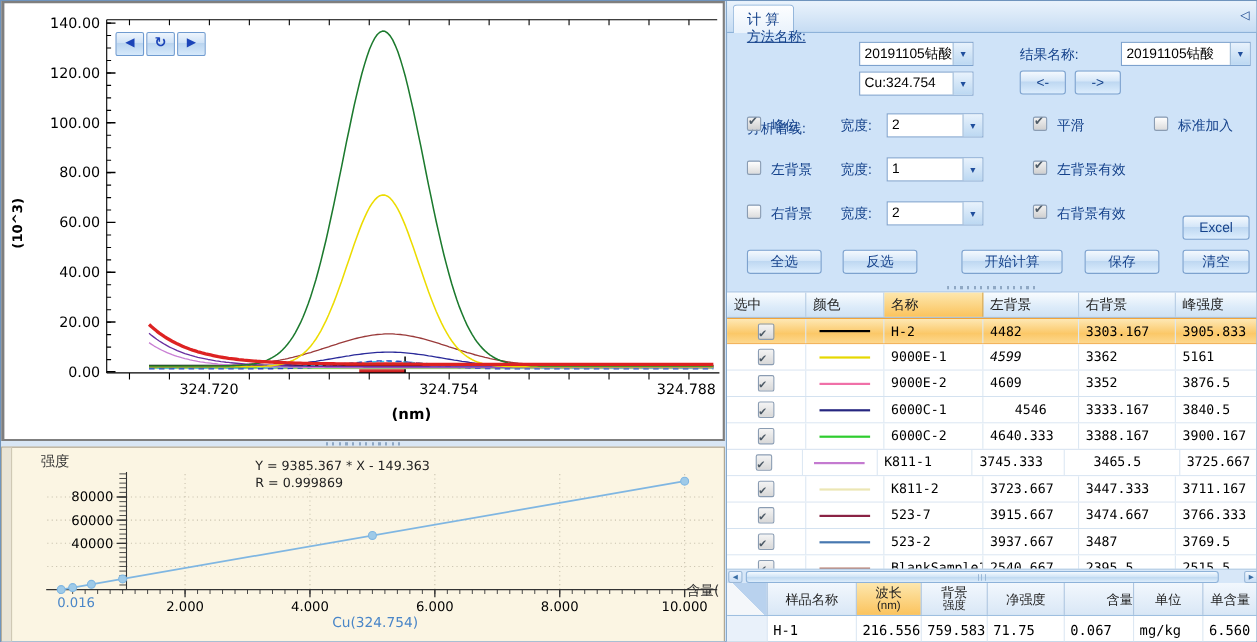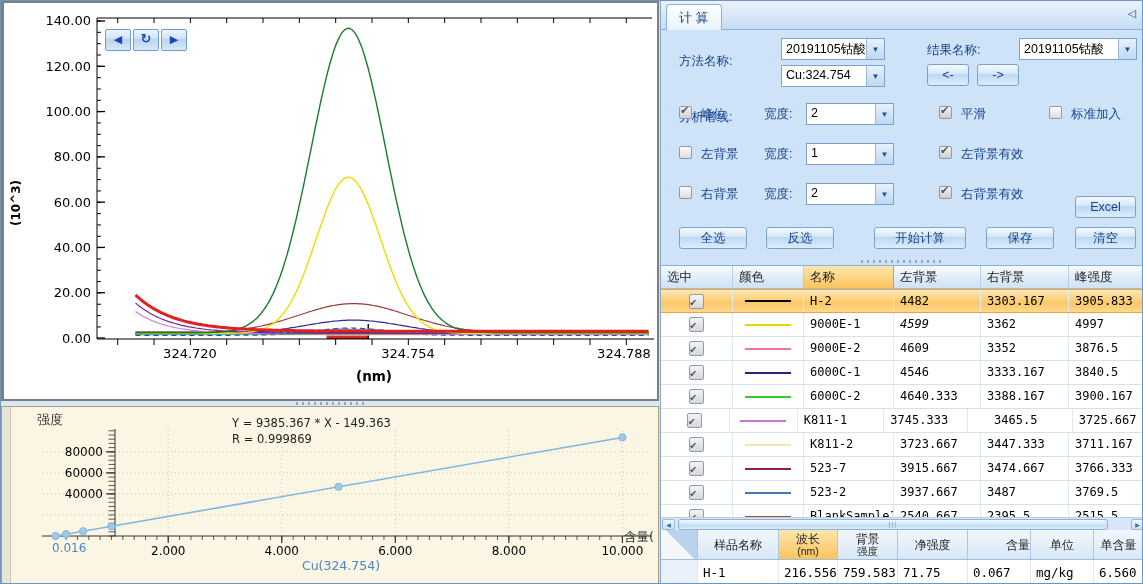--- a/index.html
+++ b/index.html
@@ -299,21 +299,21 @@
         <text x="622" y="134" font-size="12.5" fill="#333">含量(</text>
       </svg>
   </div>
 
   <div id="right-panel">
     <div id="tabstrip">
       <div id="tab-calc">计 算</div>
       <div id="collapse-icon">◁</div>
     </div>
 
-    <span class="lbl" style="left:18px;top:52px;">方法名称:</span>
+    <span class="lbl" style="left:18px;top:24px;text-decoration:underline;">方法名称:</span>
     <div class="dd" style="left:120px;top:37px;width:104px;">
       <span class="dd-val">20191105钴酸</span>
       <span class="dd-btn">▼</span>
     </div>
     <span class="lbl" style="left:266px;top:41px;">结果名称:</span>
     <div class="dd" style="left:358px;top:37px;width:118px;">
       <span class="dd-val">20191105钴酸</span>
       <span class="dd-btn">▼</span>
     </div>
 
@@ -404,21 +404,21 @@
             <div class="rcb">
               <span>✔</span>
             </div>
           </div>
           <div class="c center" style="width: 71px;">
             <span class="swatch" style="background: rgb(230, 216, 0);"></span>
           </div>
           <div class="c" style="width: 90px;">9000E-1</div>
           <div class="c" style="width: 87px; font-style: italic;">4599</div>
           <div class="c" style="width: 88px;">3362</div>
-          <div class="c" style="width: 75px;">4997</div>
+          <div class="c" style="width: 75px;">5161</div>
         </div>
         <div class="rt-row">
           <div class="c center" style="width: 72px;">
             <div class="rcb">
               <span>✔</span>
             </div>
           </div>
           <div class="c center" style="width: 71px;">
             <span class="swatch" style="background: rgb(240, 112, 168);"></span>
           </div>
@@ -430,21 +430,21 @@
         <div class="rt-row">
           <div class="c center" style="width: 72px;">
             <div class="rcb">
               <span>✔</span>
             </div>
           </div>
           <div class="c center" style="width: 71px;">
             <span class="swatch" style="background: rgb(38, 38, 128);"></span>
           </div>
           <div class="c" style="width: 90px;">6000C-1</div>
-          <div class="c" style="width: 87px;">4546</div>
+          <div class="c" style="width: 87px; text-align: center;">4546</div>
           <div class="c" style="width: 88px;">3333.167</div>
           <div class="c" style="width: 75px;">3840.5</div>
         </div>
         <div class="rt-row">
           <div class="c center" style="width: 72px;">
             <div class="rcb">
               <span>✔</span>
             </div>
           </div>
           <div class="c center" style="width: 71px;">

